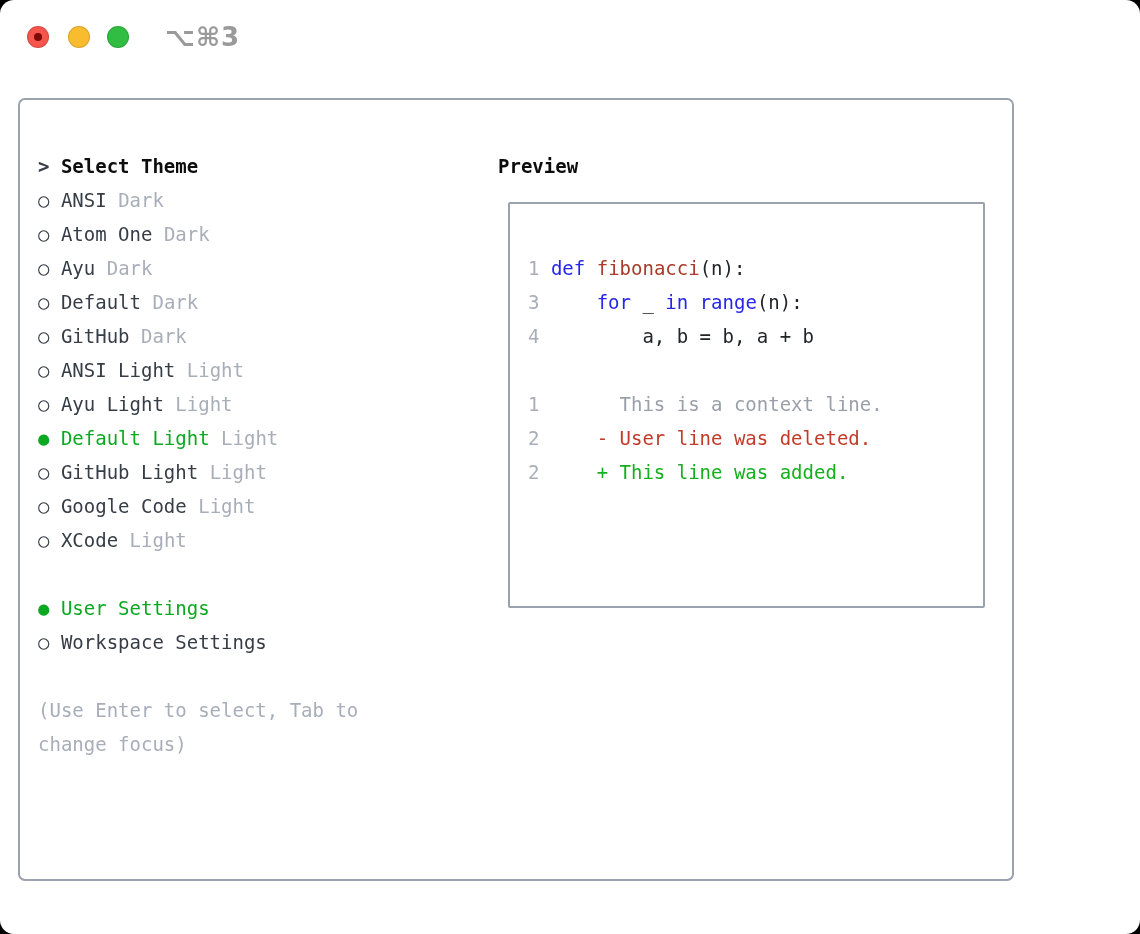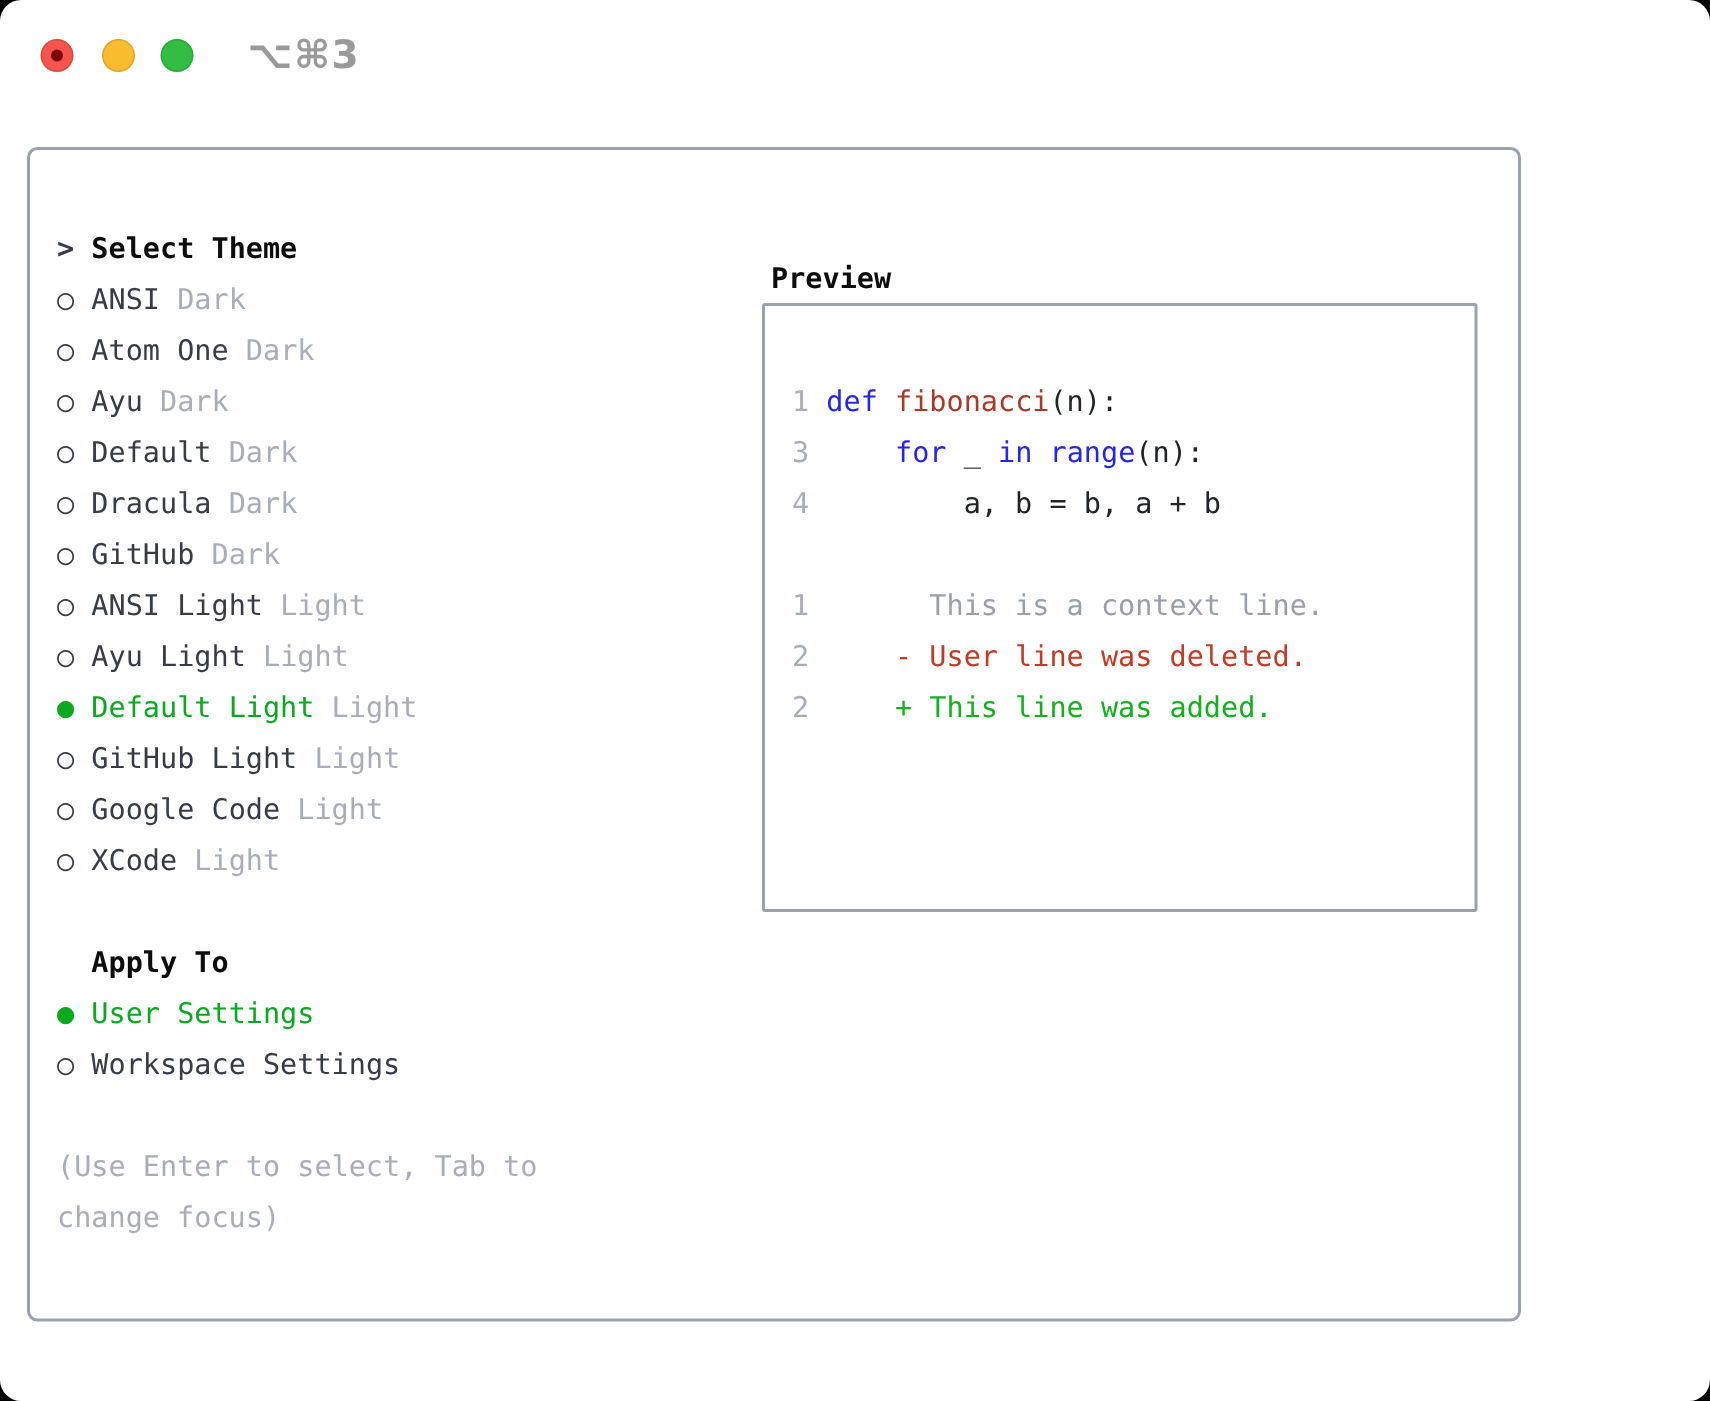--- a/index.html
+++ b/index.html
@@ -31,21 +31,21 @@
   }
   .ln{height:34px;line-height:34px;font-size:19px;white-space:pre;color:var(--text_dark);}
   .hd{font-weight:bold;color:var(--heading_black);}
   .mk{color:var(--text_dark);}
   .nm{color:var(--text_dark);}
   .vt{color:var(--muted_gray);}
   .sel .mk,.sel .nm{color:var(--accent_green);}
   .help{color:var(--muted_gray);}
   .list-pane{position:absolute;left:38px;top:149px;}
   
-  .preview-title{position:absolute;left:514px;top:149px;margin-top:20px;}
+  .preview-title{position:absolute;left:498px;top:149px;}
   .preview-box{
     position:absolute;left:508px;top:202px;width:477px;height:406px;
     border:2px solid var(--border_gray);box-sizing:border-box;border-radius:2px;
     background:#fff;
   }
   .preview-content{padding:47px 0 0 18px;}
   .num{color:var(--muted_gray);}
   .kw{color:var(--keyword_blue);}
   .fn{color:var(--function_red);}
   .pl{color:var(--code_text);}
@@ -64,30 +64,28 @@
   <div class="shortcut">⌥⌘3</div>
 
   <div class="main-box"></div>
 
   <div class="list-pane">
     <div class="ln"><span class="mk hd">&gt;</span> <span class="hd">Select Theme</span></div>
     <div class="ln"><span class="mk">○</span> <span class="nm">ANSI</span> <span class="vt">Dark</span></div>
     <div class="ln"><span class="mk">○</span> <span class="nm">Atom One</span> <span class="vt">Dark</span></div>
     <div class="ln"><span class="mk">○</span> <span class="nm">Ayu</span> <span class="vt">Dark</span></div>
     <div class="ln"><span class="mk">○</span> <span class="nm">Default</span> <span class="vt">Dark</span></div>
-    <div class="ln"><span class="mk">○</span> <span class="nm">Dracula</span> <span class="vt">Dark</span></div>
     <div class="ln"><span class="mk">○</span> <span class="nm">GitHub</span> <span class="vt">Dark</span></div>
     <div class="ln"><span class="mk">○</span> <span class="nm">ANSI Light</span> <span class="vt">Light</span></div>
     <div class="ln"><span class="mk">○</span> <span class="nm">Ayu Light</span> <span class="vt">Light</span></div>
     <div class="ln sel"><span class="mk">●</span> <span class="nm">Default Light</span> <span class="vt">Light</span></div>
     <div class="ln"><span class="mk">○</span> <span class="nm">GitHub Light</span> <span class="vt">Light</span></div>
     <div class="ln"><span class="mk">○</span> <span class="nm">Google Code</span> <span class="vt">Light</span></div>
     <div class="ln"><span class="mk">○</span> <span class="nm">XCode</span> <span class="vt">Light</span></div>
     <div class="ln"></div>
-    <div class="ln"><span class="mk"> </span> <span class="hd">Apply To</span></div>
     <div class="ln sel"><span class="mk">●</span> <span class="nm">User Settings</span></div>
     <div class="ln"><span class="mk">○</span> <span class="nm">Workspace Settings</span></div>
     <div class="ln"></div>
     <div class="ln help">(Use Enter to select, Tab to</div>
     <div class="ln help">change focus)</div>
   </div>
 
   <div class="ln hd preview-title">Preview</div>
 
   <div class="preview-box">

